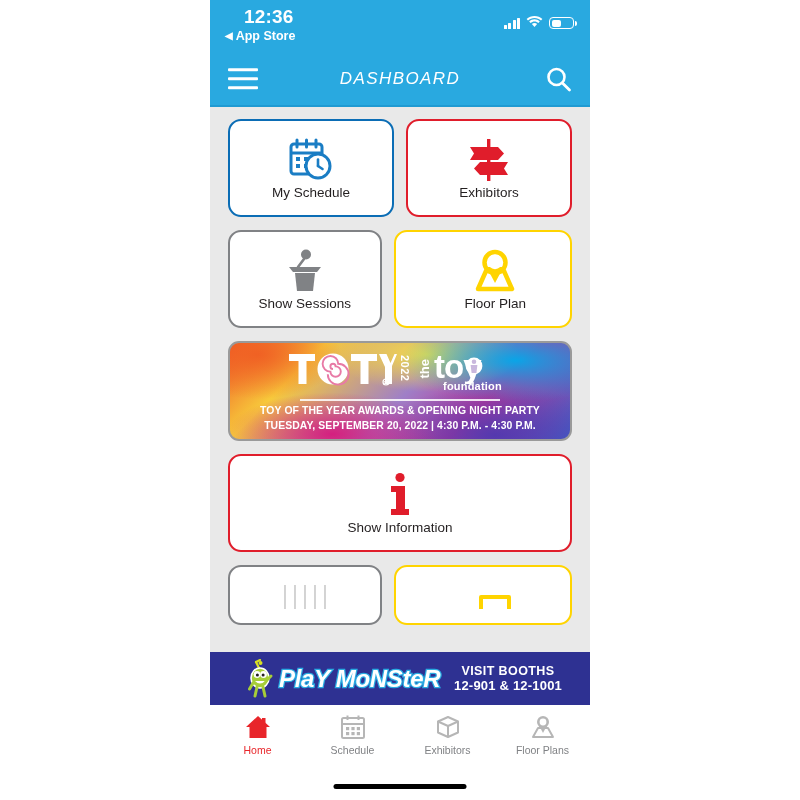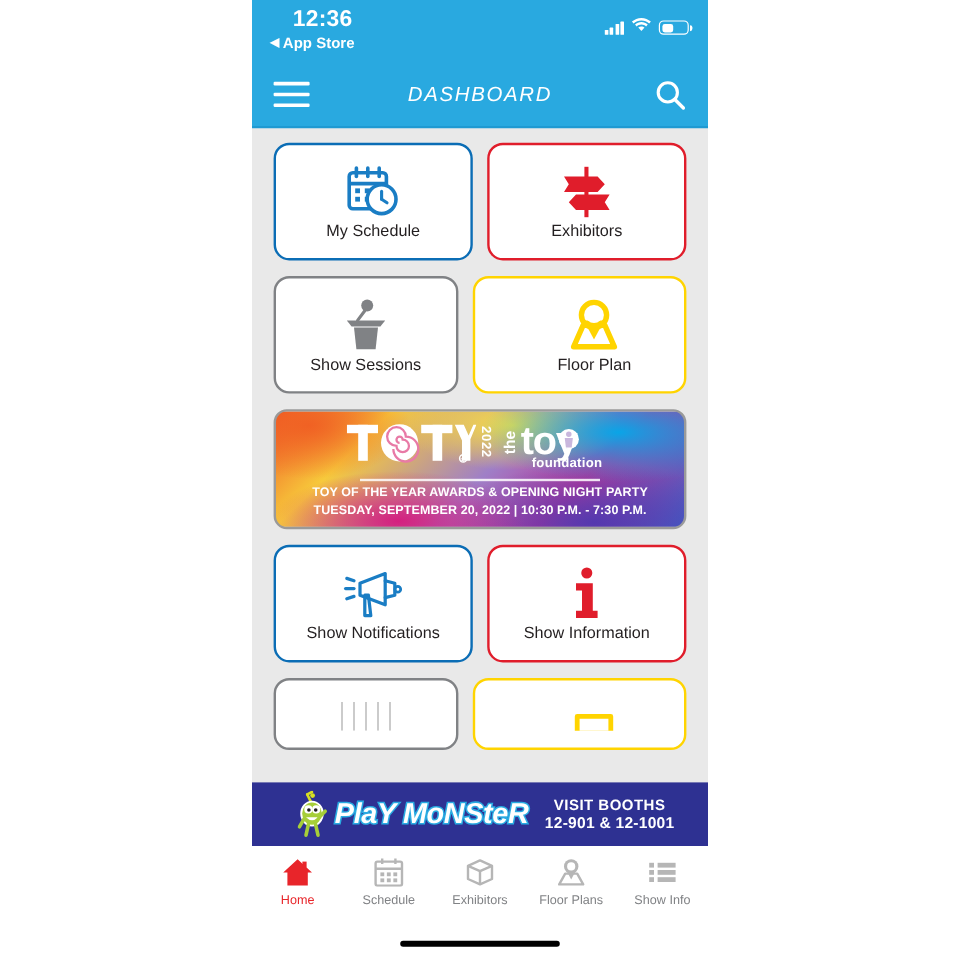--- a/index.html
+++ b/index.html
@@ -505,41 +505,25 @@
                   <circle cx="40" cy="15" r="8.4" fill="#ffffff"></circle>
                   <path d="M40 8.5 a2.3 2.3 0 1 1 0 4.6 a2.3 2.3 0 0 1 0 -4.6 M36.6 14 h6.8 l-1 8 h-4.8 z" fill="#c9b7dd"></path>
                 </svg>
                 <span class="tf-foundation">foundation</span>
               </div>
             </div>
           </div>
 
           <div class="promo-rule"></div>
           <div class="promo-line1">TOY OF THE YEAR AWARDS &amp; OPENING NIGHT PARTY</div>
-          <div class="promo-line2">TUESDAY, SEPTEMBER 20, 2022  |  10:30 P.M. - 7:30 P.M.</div>
+          <div class="promo-line2">TUESDAY, SEPTEMBER 20, 2022  |  4:30 P.M. - 4:30 P.M.</div>
         </div>
       </div>
 
       <div class="tile-row">
-        <div class="tile blue">
-          <div class="tile-icon">
-            <svg width="52" height="44" viewBox="0 0 52 44">
-              <g fill="none" stroke="#1a7dc4" stroke-width="2.7" stroke-linejoin="round" stroke-linecap="round">
-                <path d="M15 13 L36 5 L36 31 L15 23 Z"></path>
-                <path d="M36 11 L44 13 L44 23 L36 25"></path>
-                <path d="M19 23 L22 23 L24 40 L19 40 Z"></path>
-                <line x1="4" y1="9" x2="10" y2="11"></line>
-                <line x1="3" y1="17.5" x2="10" y2="17.5"></line>
-                <line x1="4" y1="26" x2="10" y2="24"></line>
-              </g>
-              <circle cx="46.5" cy="18" r="2.4" fill="none" stroke="#1a7dc4" stroke-width="2.3"></circle>
-            </svg>
-          </div>
-          <div class="tile-label">Show Notifications</div>
-        </div>
 
         <div class="tile red">
           <div class="tile-icon">
             <svg width="30" height="46" viewBox="0 0 30 46">
               <circle cx="15" cy="5.5" r="4.6" fill="#e01d2b"></circle>
               <path d="M6 14 L20 14 L20 37 L24 37 L24 43 L6 43 L6 37 L11 37 L11 20 L6 20 Z" fill="#e01d2b"></path>
             </svg>
           </div>
           <div class="tile-label">Show Information</div>
         </div>
@@ -648,33 +632,18 @@
           <svg width="26" height="24" viewBox="0 0 26 24">
             <path d="M3 22 L8 13 L18 13 L23 22 Z" fill="none" stroke="#b6b6b6" stroke-width="2" stroke-linejoin="round"></path>
             <path d="M13 1 a6 6 0 0 0 0 12 a6 6 0 0 0 0 -12 z" fill="#b6b6b6"></path>
             <path d="M8.8 10 L13 18 L17.2 10 Z" fill="#b6b6b6"></path>
             <circle cx="13" cy="7" r="3.4" fill="#ffffff"></circle>
           </svg>
         </div>
         <div class="tab-label">Floor Plans</div>
       </div>
 
-      <div class="tab">
-        <div class="tab-icon">
-          <svg width="26" height="24" viewBox="0 0 26 24">
-            <g fill="#b6b6b6">
-              <rect x="2" y="4" width="4" height="4"></rect>
-                <rect x="9" y="4" width="15" height="4"></rect>
-              <rect x="2" y="10" width="4" height="4"></rect>
-                <rect x="9" y="10" width="15" height="4"></rect>
-              <rect x="2" y="16" width="4" height="4"></rect>
-                <rect x="9" y="16" width="15" height="4"></rect>
-            </g>
-          </svg>
-        </div>
-        <div class="tab-label">Show Info</div>
-      </div>
 
       <div class="home-indicator"></div>
     </div>
 
   </div>
 </div>
 
 </body></html>

